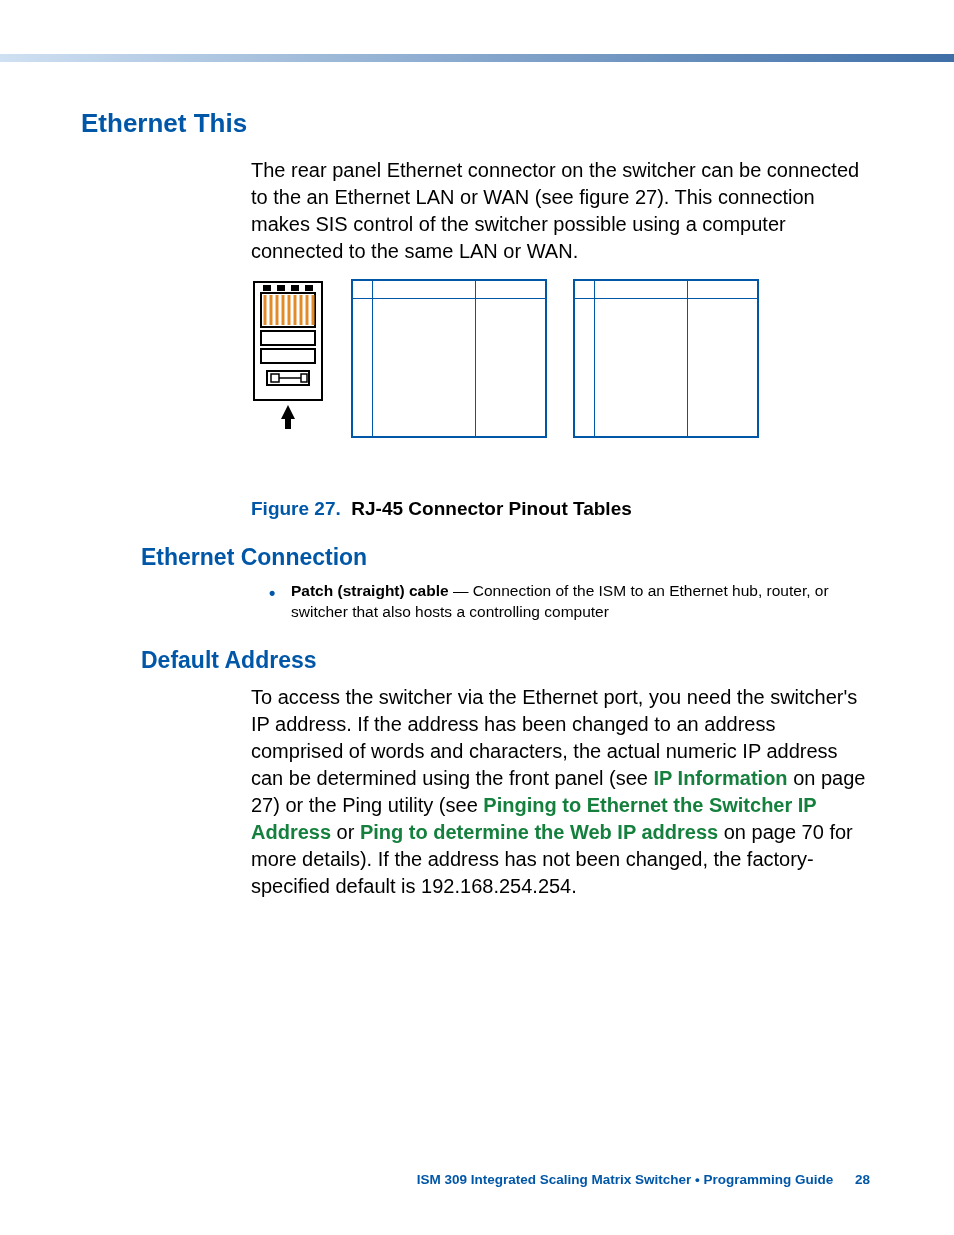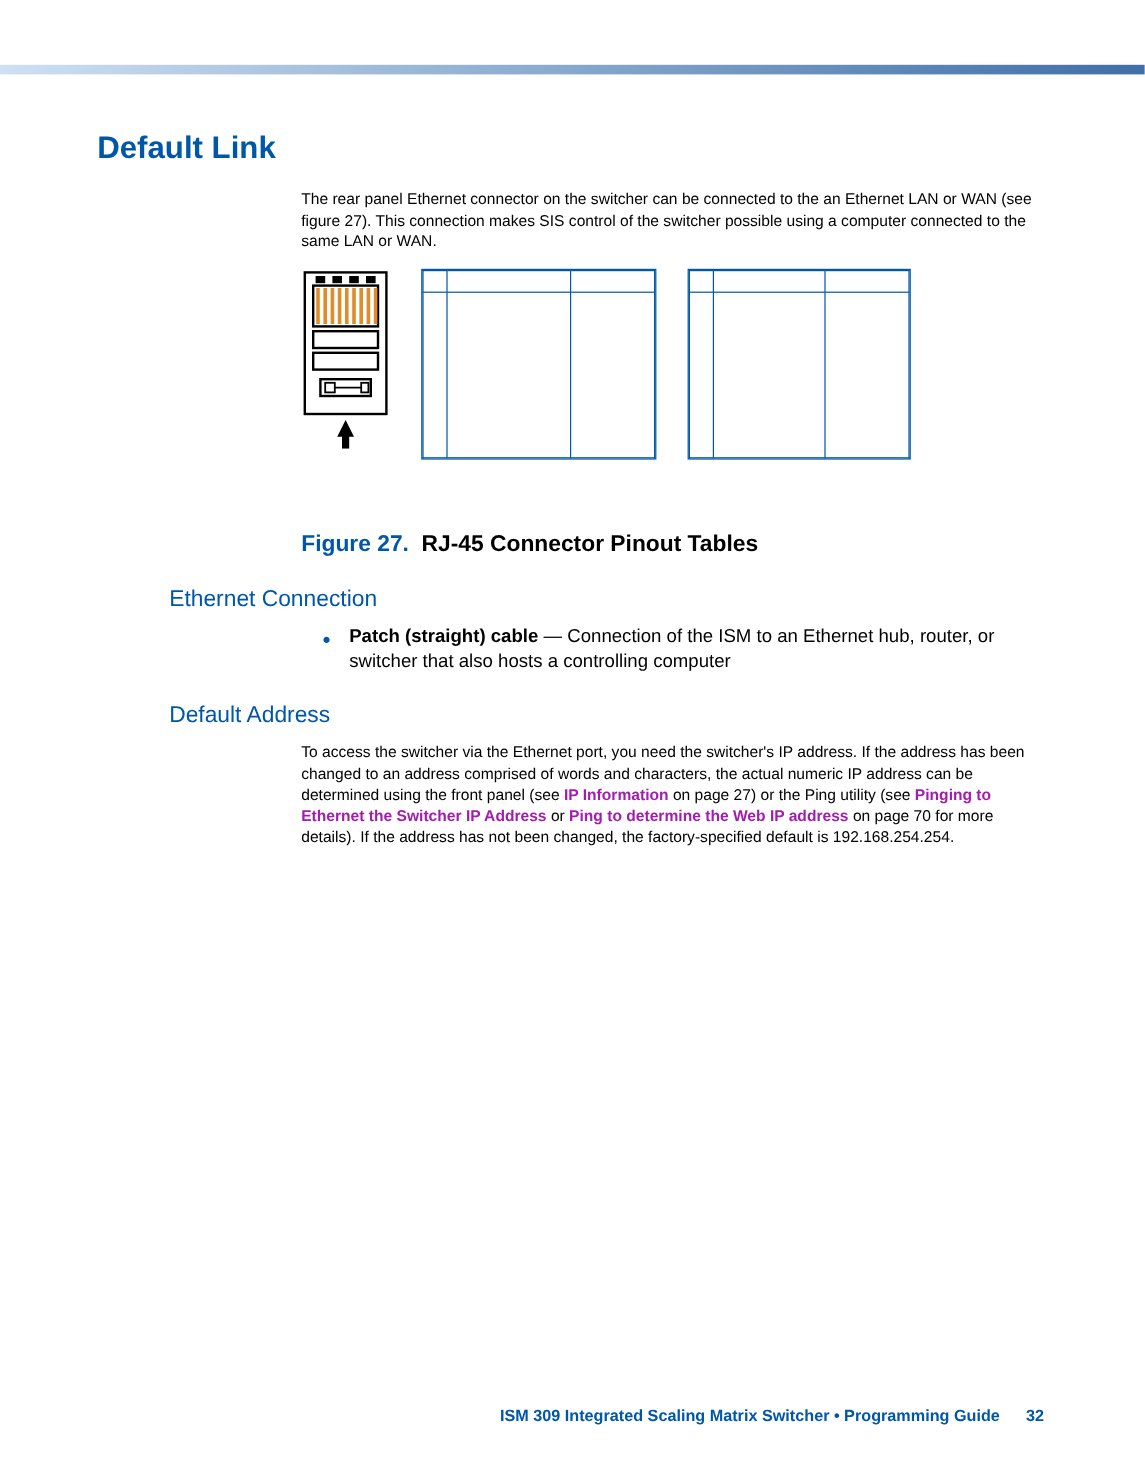--- a/index.html
+++ b/index.html
@@ -2,52 +2,52 @@
 <html><head>
 <meta charset="utf-8">
 <style>
   * { box-sizing: border-box; margin: 0; padding: 0; }
   html, body { width: 954px; height: 1235px; background: #fff; font-family: Arial, Helvetica, sans-serif; color: #000; }
   .page { position: relative; width: 954px; height: 1235px; }
   .topbar { position: absolute; left: 0; top: 54px; width: 954px; height: 8px;
             background: linear-gradient(90deg, #cfe0f2 0%, #3f6fa7 100%); }
   .content { position: absolute; left: 81px; top: 108px; width: 790px; }
   h1 { color: #0057a8; font-size: 26px; font-weight: bold; margin-bottom: 18px; }
-  h2 { color: #0057a8; font-size: 19px; font-weight: normal; margin: 24px 0 10px 60px; }
-  .para { margin: 0 0 14px 170px; font-size: 13px; line-height: 1.35; }
+  h2 { color: #0057a8; font-size: 23px; font-weight: bold; margin: 24px 0 10px 60px; }
+  .para { margin: 0 0 14px 170px; font-size: 20px; line-height: 1.35; }
   .bullets { margin-left: 188px; }
   .bullets li { list-style: none; position: relative; padding-left: 22px; font-size: 15.5px; line-height: 1.35; margin-bottom: 10px; }
   .bullets li::before { content: "•"; position: absolute; left: 0; top: 0; color: #0057a8; font-size: 18px; font-weight: bold; }
   .figblock { margin: 14px 0 0 170px; }
   .figrow { display: flex; gap: 26px; align-items: flex-start; }
   .rj45 { width: 74px; height: 150px; }
   .tablewrap { border: 1.5px solid #0057a8; }
   table { border-collapse: collapse; }
   .t1 { width: 194px; }
   .t2 { width: 184px; }
   .t1 td, .t2 td, .t1 th, .t2 th { border: 1px solid #0057a8; height: 18px; }
   .t1 th.w0, .t2 th.w0 { width: 20px; }
   .t1 th.w1 { width: 104px; } .t1 th.w2 { width: 70px; }
   .t2 th.w1 { width: 94px; }  .t2 th.w2 { width: 70px; }
   .bigrow td { height: 138px; }
   .caption { margin: 60px 0 0 0; font-size: 19px; }
   .caption .fignum { color: #0057a8; font-weight: bold; }
   .caption .figtitle { font-weight: bold; }
-  .link { color: #a21caf; font-weight: bold; }
+  .link { color: #15803d; font-weight: bold; }
   .footer { position: absolute; left: 0; bottom: 48px; width: 870px; text-align: right; font-size: 13.5px; color: #0057a8; font-weight: bold; }
   .footer .pg { margin-left: 18px; }
   b { font-weight: bold; }
 </style>
 </head>
 <body>
 <div class="page">
   <div class="topbar"></div>
   <div class="content">
 
-    <h1>Default Link</h1>
+    <h1>Ethernet This</h1>
 
     <p class="para">The rear panel Ethernet connector on the switcher can be connected to the an Ethernet LAN or WAN (see figure 27).  This connection makes SIS control of the switcher possible using a computer connected to the same LAN or WAN.</p>
 
     <div class="figblock">
       <div class="figrow">
         <div>
           <svg class="rj45" viewBox="0 0 74 150">
             <rect x="3" y="3" width="68" height="118" fill="none" stroke="#000" stroke-width="2"></rect>
             <rect x="12" y="6" width="8" height="6" fill="#000"></rect>
             <rect x="26" y="6" width="8" height="6" fill="#000"></rect>
@@ -131,15 +131,15 @@
       <span class="link">Pinging to Ethernet the Switcher IP Address</span>
       <span> or </span>
       <span class="link">Ping to determine the Web IP address</span>
       <span> on page 70 for more details).  If the address has not been changed, the factory-specified default is 192.168.254.254.</span>
     </p>
 
   </div>
 
   <div class="footer">
     <span>ISM 309 Integrated Scaling Matrix Switcher • Programming Guide</span>
-    <span class="pg">32</span>
+    <span class="pg">28</span>
   </div>
 </div>
 
 </body></html>

